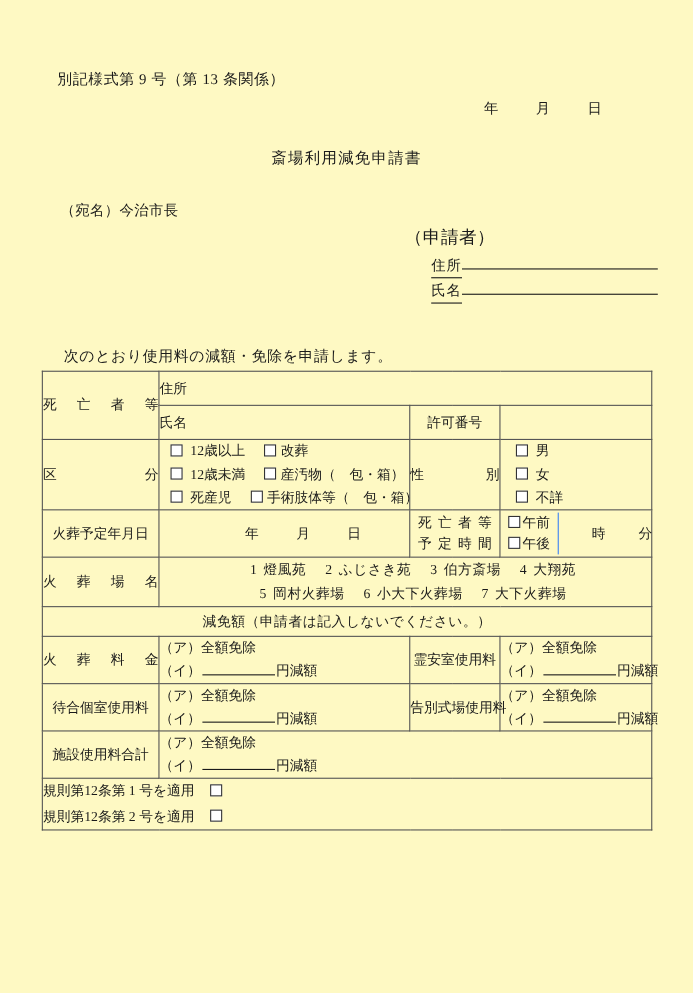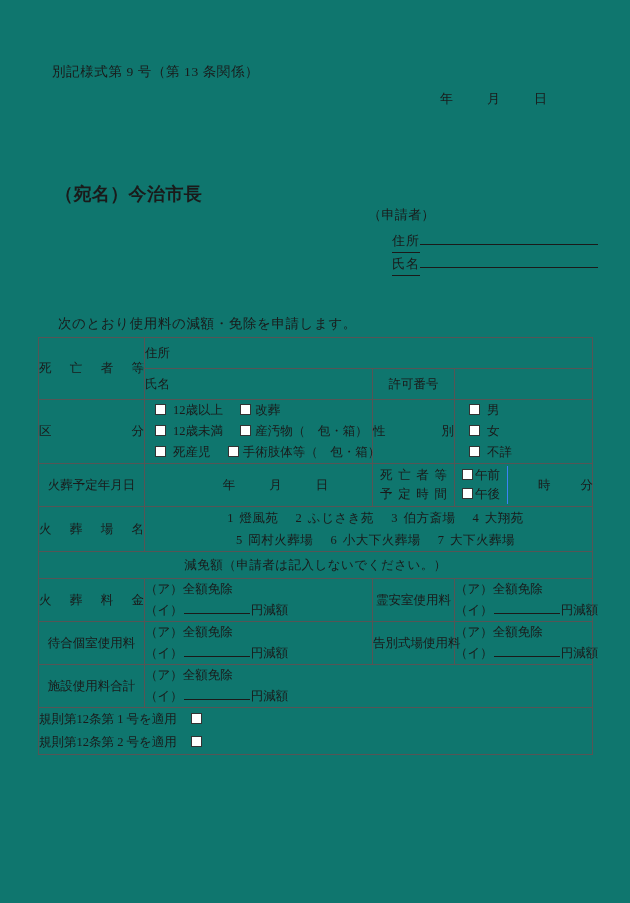--- a/index.html
+++ b/index.html
@@ -9,21 +9,21 @@
     background: #ffffff;
   }
   body {
     font-family: "Liberation Serif", "DejaVu Serif", serif;
     color: #1a1a1a;
   }
   .page {
     position: relative;
     width: 630px;
     height: 903px;
-    background: #0f766e;
+    background: #fef9c3;
     overflow: hidden;
   }
 
   
   .form-no {
     position: absolute;
     left: 52px;
     top: 63px;
     font-size: 13.5px;
     letter-spacing: 0.6px;
@@ -47,31 +47,30 @@
     width: 630px;
     text-align: center;
     font-size: 14px;
     letter-spacing: 1.2px;
   }
 
   .addressee {
     position: absolute;
     left: 55px;
     top: 182px;
-    font-size: 18px;
+    font-size: 13px;
     letter-spacing: 0.4px;
     white-space: nowrap;
-    font-weight: bold;
   }
 
   .applicant-label {
     position: absolute;
     left: 368px;
     top: 206px;
-    font-size: 13px;
+    font-size: 16px;
     letter-spacing: 0.4px;
     white-space: nowrap;
   }
   .applicant-row {
     position: absolute;
     font-size: 13px;
     display: flex;
     align-items: baseline;
     white-space: nowrap;
   }
@@ -233,20 +232,21 @@
   <div class="form-no">別記様式第 9 号（第 13 条関係）</div>
 
   <div class="date-line">
     <span>年</span>
     <span class="gap"></span>
     <span>月</span>
     <span class="gap"></span>
     <span>日</span>
   </div>
 
+  <div class="doc-title">斎場利用減免申請書</div>
 
   <div class="addressee">（宛名）今治市長</div>
 
   <div class="applicant-label">（申請者）</div>
 
   <div class="applicant-row" id="row-address">
     <span class="fld-label">住所</span>
     <span class="fld-rule"></span>
   </div>
 

